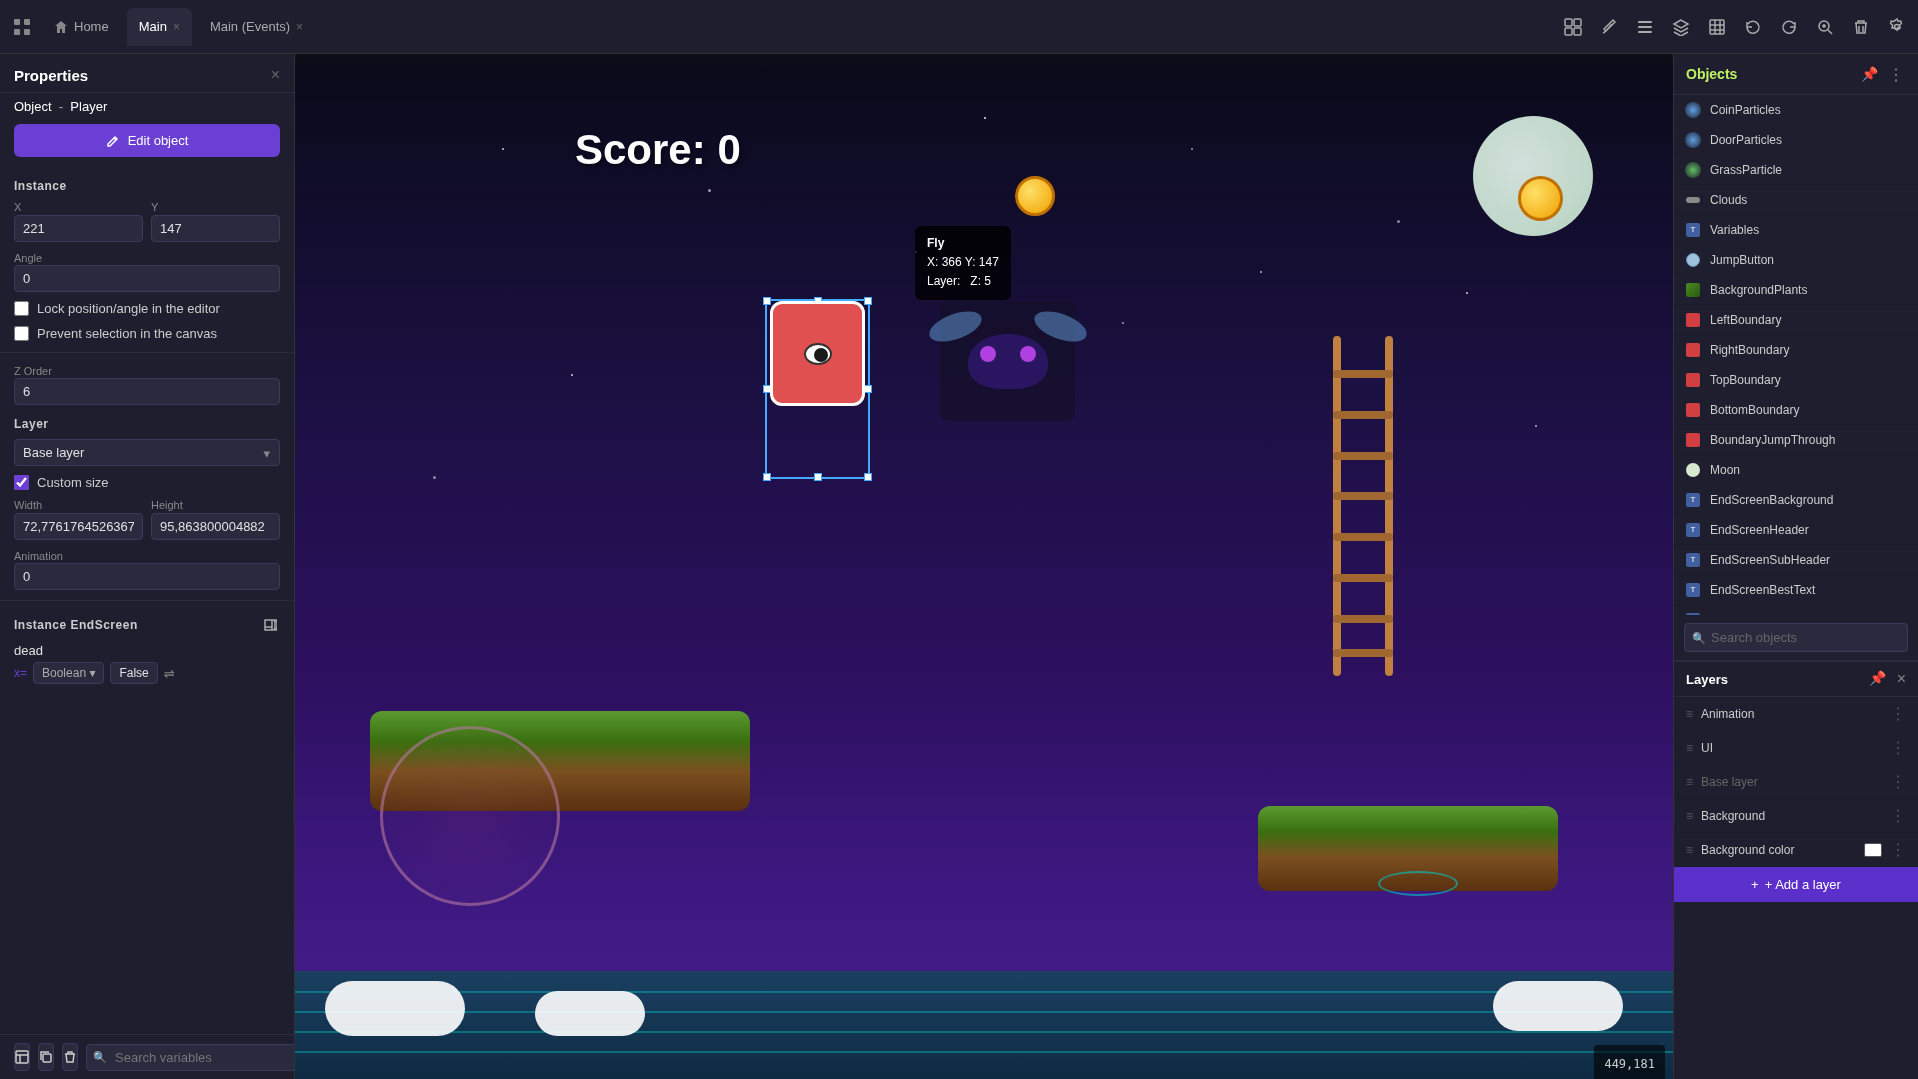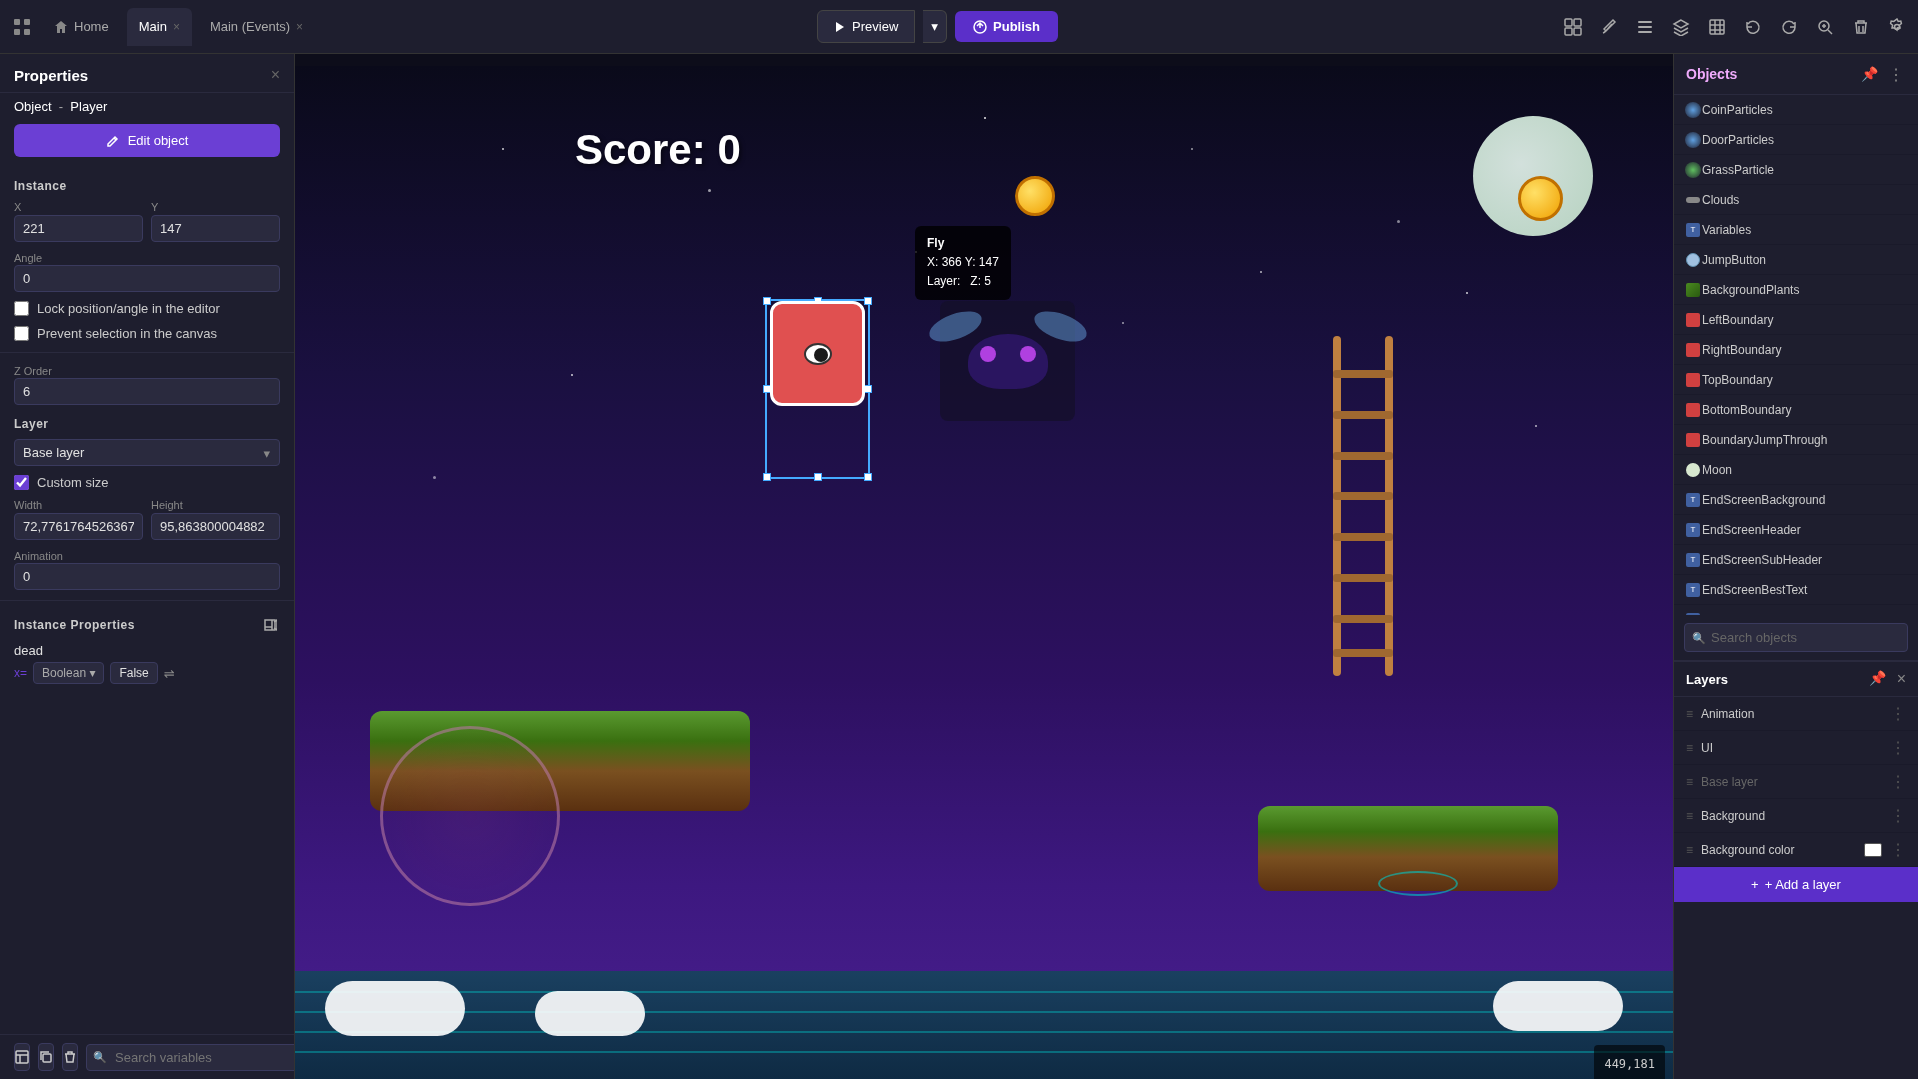--- a/index.html
+++ b/index.html
@@ -551,32 +551,32 @@
 
     
     .objects-header {
       display: flex; align-items: center; justify-content: space-between;
       padding: 10px 12px;
       border-bottom: 1px solid #2a2a3e;
     }
     .objects-title {
       font-size: 14px;
       font-weight: 600;
-      color: #f0abfc;
+      color: #bef264;
     }
     .objects-header-icons {
       display: flex; gap: 6px;
     }
     .obj-list {
       flex: 1;
       overflow-y: auto;
       max-height: 520px;
     }
     .obj-item {
-      display: flex; align-items: center; 
+      display: flex; align-items: center; gap: 8px;
       padding: 5px 10px;
       cursor: pointer;
       border-bottom: 1px solid #1a1a2a;
       height: 30px;
     }
     .obj-icon {
       width: 18px; height: 18px;
       flex-shrink: 0;
       display: flex; align-items: center; justify-content: center;
     }
@@ -724,36 +724,20 @@
   </div>
   <div class="tab active">
     <span>Main</span>
     <span class="tab-close">×</span>
   </div>
   <div class="tab">
     <span>Main (Events)</span>
     <span class="tab-close">×</span>
   </div>
 
-  <div class="topbar-center">
-    <button class="btn-preview">
-      <svg width="12" height="12" viewBox="0 0 12 12" fill="#fff">
-          <polygon points="2,1 10,6 2,11"></polygon>
-        </svg>
-      <span>Preview</span>
-    </button>
-    <button class="btn-preview-arrow">▾</button>
-    <button class="btn-publish">
-      <svg width="14" height="14" viewBox="0 0 14 14" fill="#fff">
-          <circle cx="7" cy="7" r="6" stroke="#fff" stroke-width="1.5" fill="none"></circle>
-          <path d="M7 3v5M4 6l3-3 3 3" stroke="#fff" stroke-width="1.5" fill="none"></path>
-        </svg>
-      <span>Publish</span>
-    </button>
-  </div>
 
   <div class="topbar-tools">
     <div class="tool-icon">
       <svg width="18" height="18" viewBox="0 0 18 18" fill="#aaa">
           <rect x="1" y="1" width="7" height="7" rx="1" stroke="#aaa" stroke-width="1.5" fill="none"></rect>
           <rect x="10" y="1" width="7" height="7" rx="1" stroke="#aaa" stroke-width="1.5" fill="none"></rect>
           <rect x="1" y="10" width="7" height="7" rx="1" stroke="#aaa" stroke-width="1.5" fill="none"></rect>
           <rect x="10" y="10" width="7" height="7" rx="1" stroke="#aaa" stroke-width="1.5" fill="none"></rect>
         </svg>
     </div>
@@ -897,21 +881,21 @@
     </div>
 
     <div class="prop-full">
       <span class="prop-label">Animation</span>
       <input class="prop-input-full" value="0" style="">
     </div>
 
     <hr class="divider">
 
     <div class="instance-vars-section">
-      <span class="section-title" style="padding:0">Instance Properties</span>
+      <span class="section-title" style="padding:0">Instance EndScreen</span>
       <div class="tool-icon" style="width:20px;height:20px">
         <svg width="14" height="14" viewBox="0 0 14 14" fill="none" stroke="#aaa" stroke-width="1.5">
             <path d="M2 2h10v10H2zM9 2v10M2 9h7"></path>
             <path d="M11 4l3-2v10l-3-2"></path>
           </svg>
       </div>
     </div>
 
     <div class="var-row">
       <span class="var-name">dead</span>

